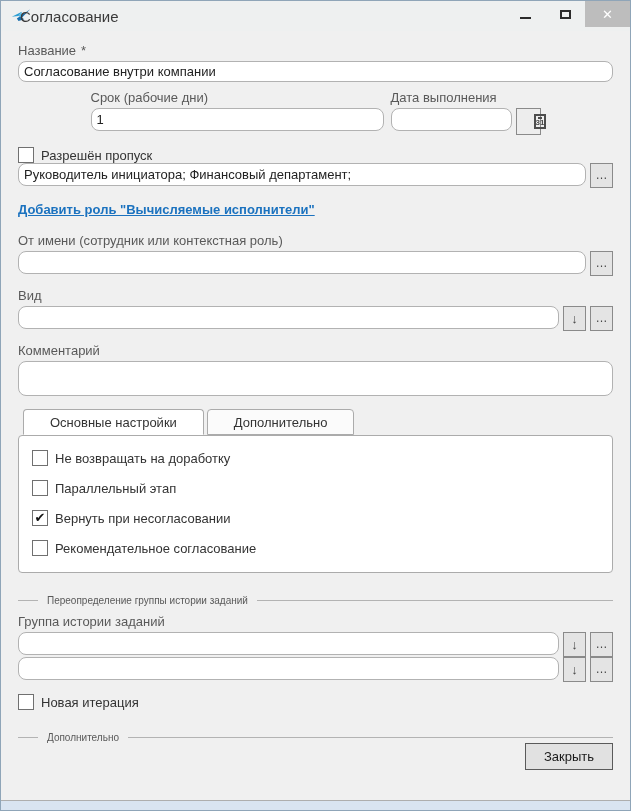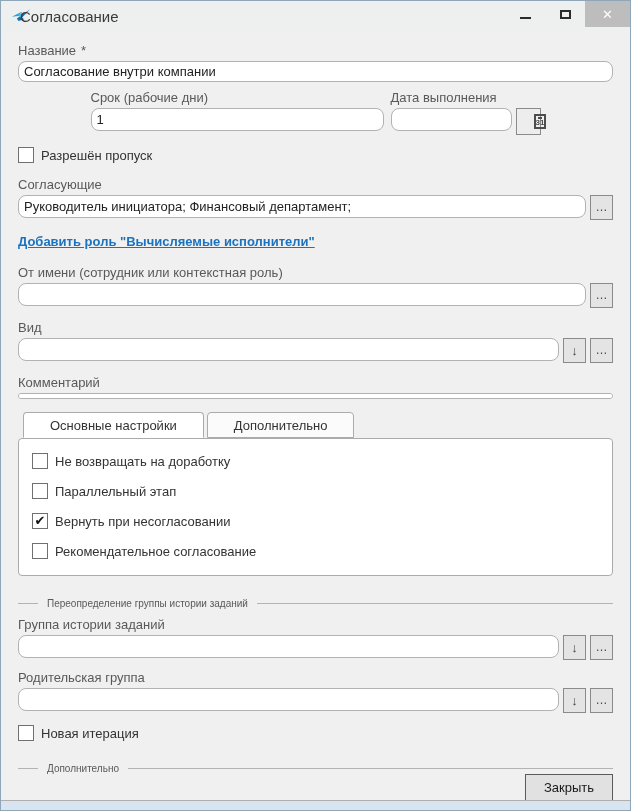--- a/index.html
+++ b/index.html
@@ -164,21 +164,20 @@
           </div>
         </div>
       </div>
     </div>
 
     <div class="checkbox mt12">
       <span class="cb-box"></span>
       <span class="cb-label">Разрешён пропуск</span>
     </div>
 
-    <div class="fld-label mt14">Согласующие</div>
     <div class="row">
       <input type="text" value="Руководитель инициатора; Финансовый департамент;" style="">
       <div class="btn-sq ellip">
           <span>…</span>
         </div>
     </div>
 
     <div class="link mt14">Добавить роль "Вычисляемые исполнители"</div>
 
     <div class="fld-label mt16">От имени (сотрудник или контекстная роль)</div>
@@ -236,21 +235,20 @@
     <div class="row">
       <input type="text" value="" style="">
       <div class="btn-sq">
           <span>↓</span>
         </div>
       <div class="btn-sq ellip">
           <span>…</span>
         </div>
     </div>
 
-    <div class="fld-label mt10">Родительская группа</div>
     <div class="row">
       <input type="text" value="" style="">
       <div class="btn-sq">
           <span>↓</span>
         </div>
       <div class="btn-sq ellip">
           <span>…</span>
         </div>
     </div>
 

